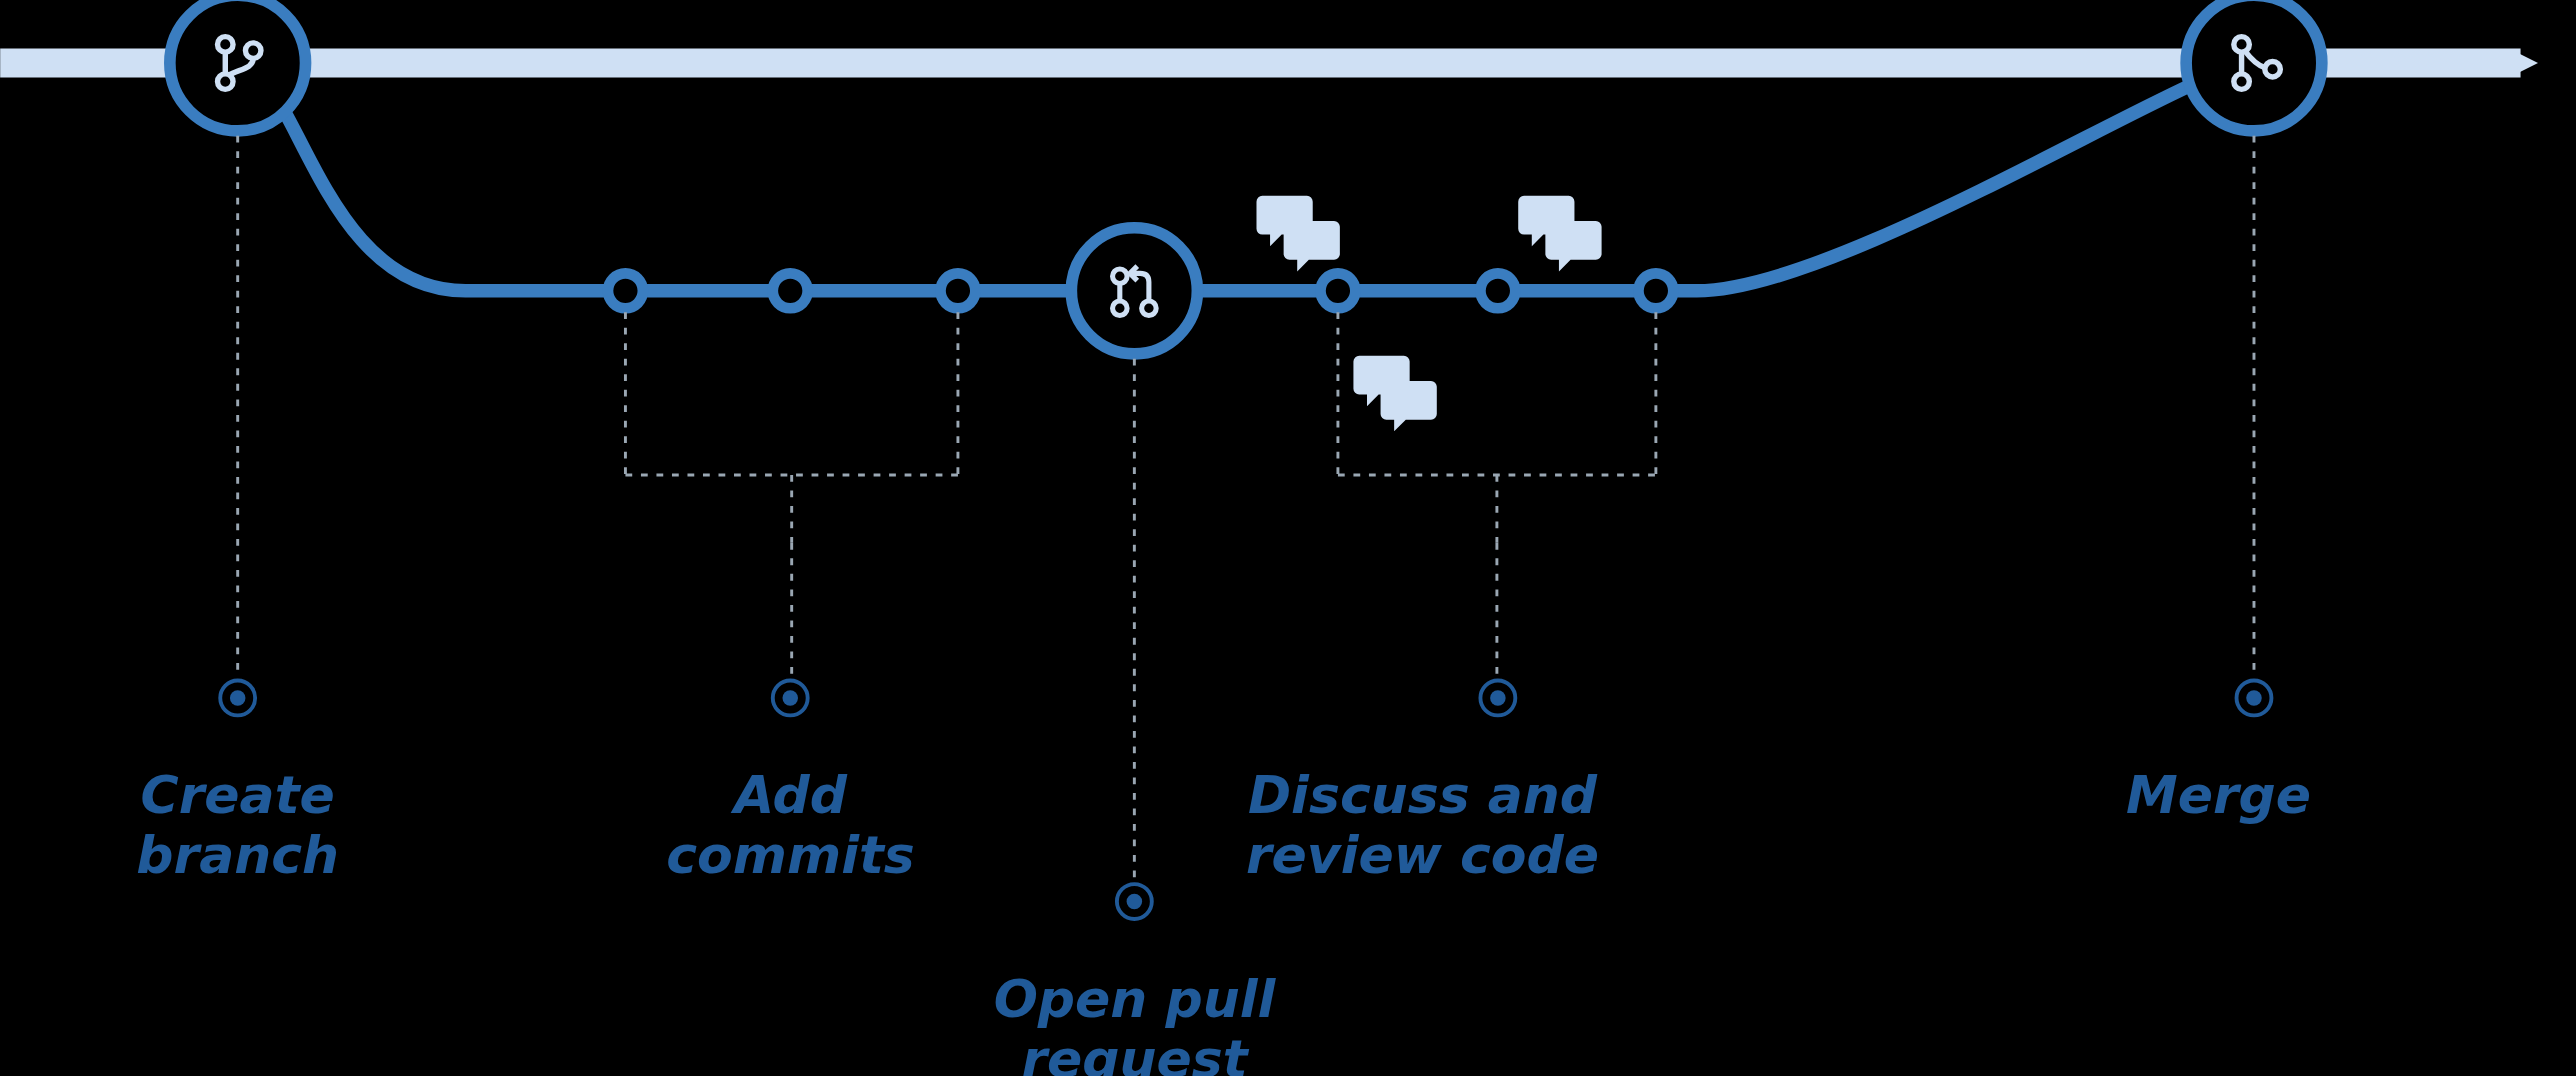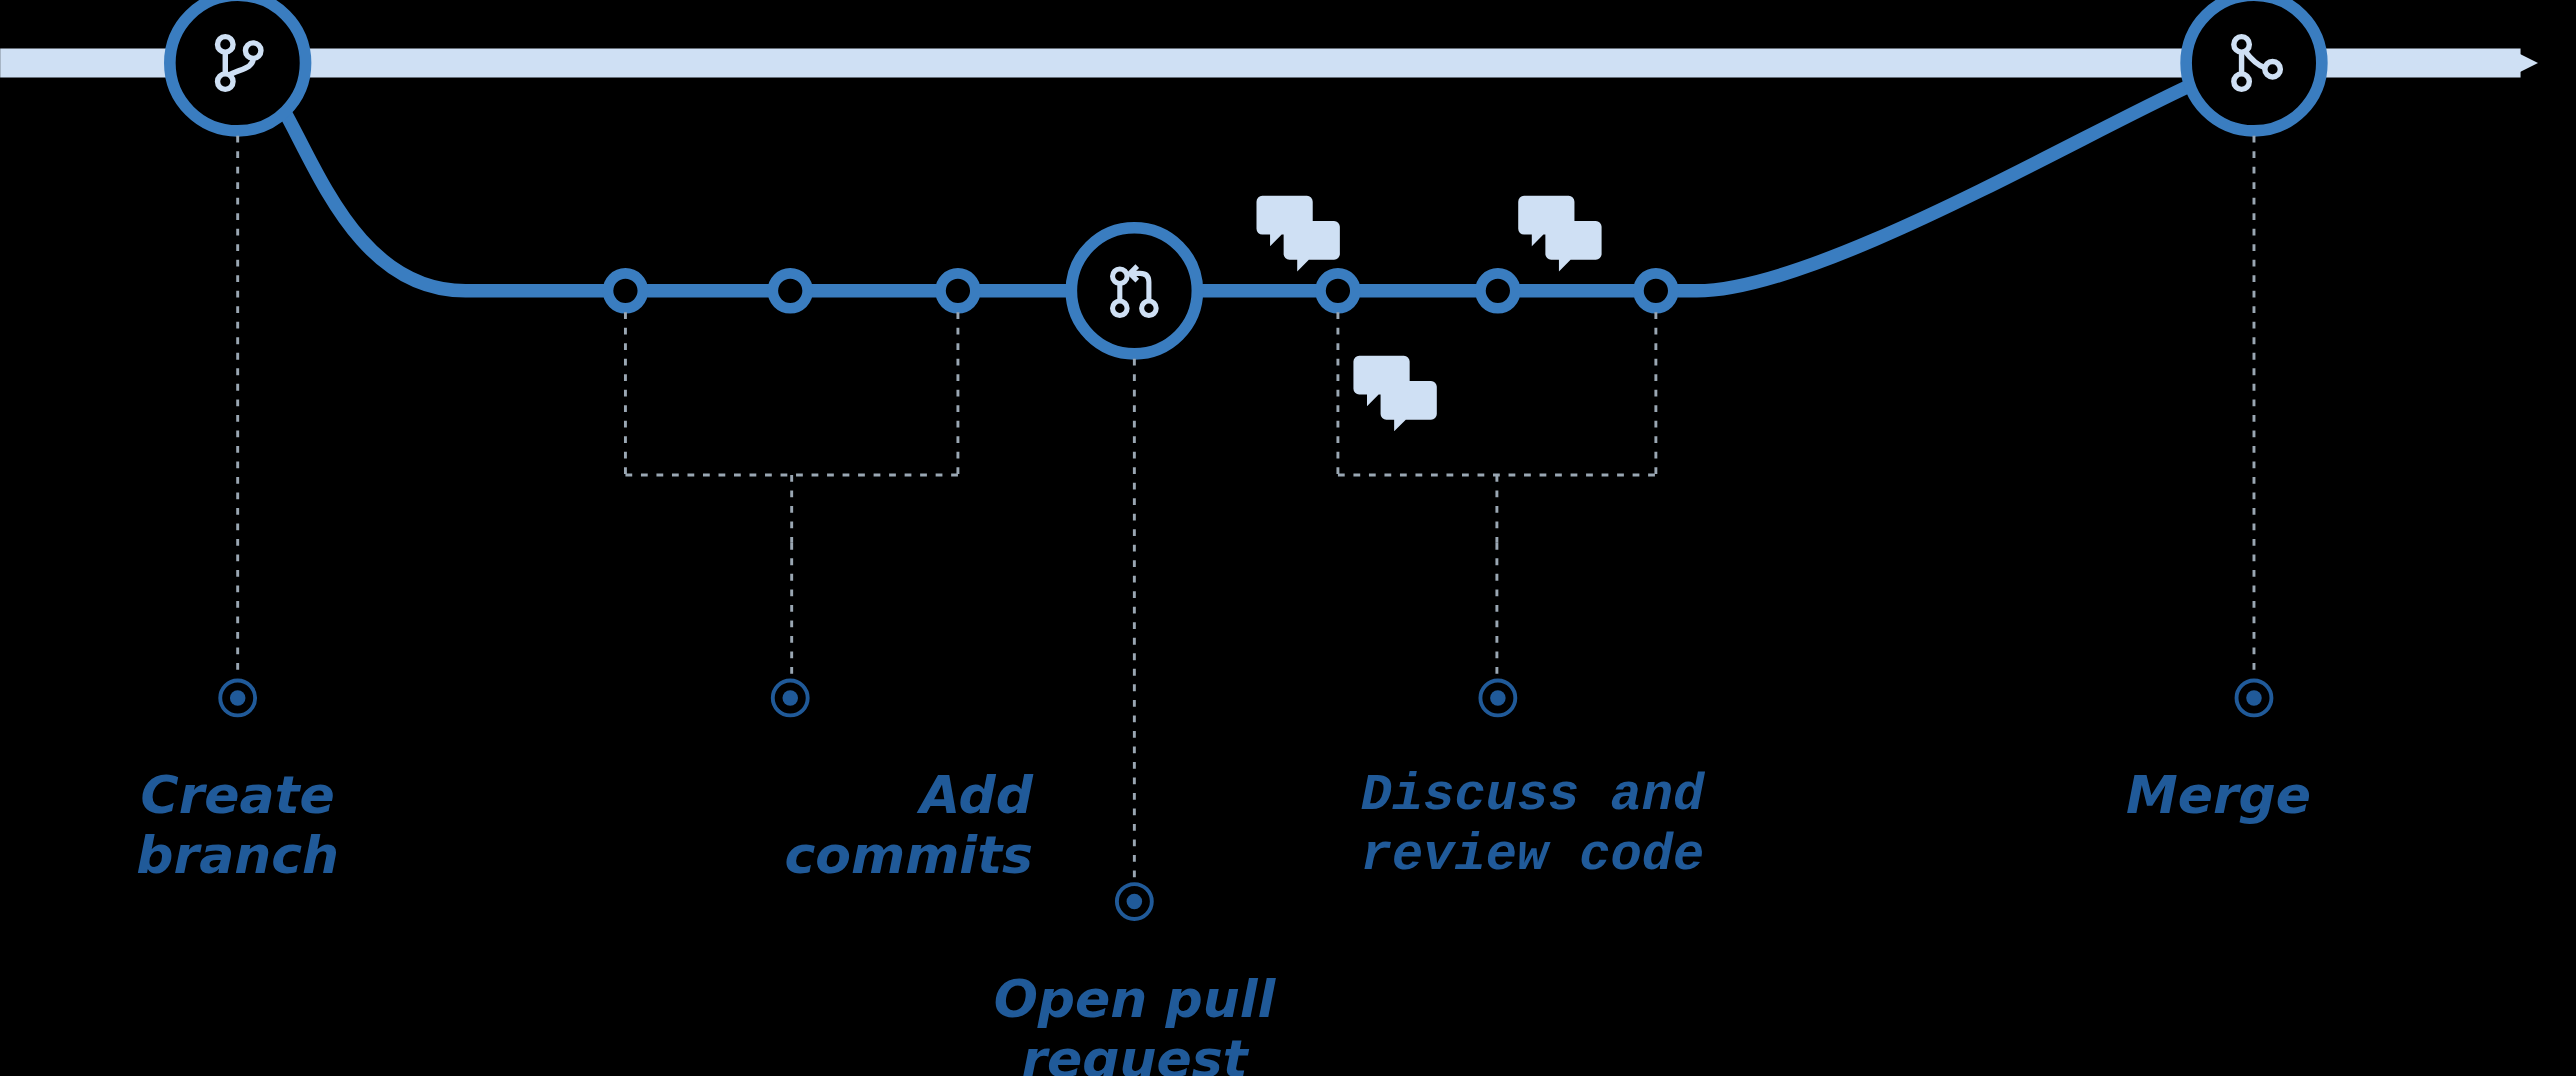--- a/index.html
+++ b/index.html
@@ -118,20 +118,20 @@
     </g>
     <line x1="2325" y1="140" x2="2325" y2="698" stroke="#9aa7b3" stroke-width="3" stroke-dasharray="7,9"></line>
     <g transform="translate(2325 720)">
       <circle r="18" fill="none" stroke="#205a99" stroke-width="4"></circle>
       <circle r="8" fill="#205a99"></circle>
     </g>
   </svg>
 
 <div class="step-label" style="left: -4.8px; width: 485px; top: 766px;">Create
 branch</div>
-<div class="step-label" style="left: 548px; width: 485px; top: 766px; text-align: right;">Add
+<div class="step-label" style="left: 548px; width: 485px; top: 766px;">Add
 commits</div>
 <div class="step-label" style="left: 892px; width: 485px; top: 970px;">Open pull
 request</div>
-<div class="step-label" style="left: 1290px; width: 485px; top: 766px; font-family: Liberation Mono, monospace;">Discuss and
+<div class="step-label" style="left: 1180px; width: 485px; top: 766px;">Discuss and
 review code</div>
 <div class="step-label" style="left: 1976px; width: 485px; top: 766px;">Merge</div>
 
 
 </body></html>

